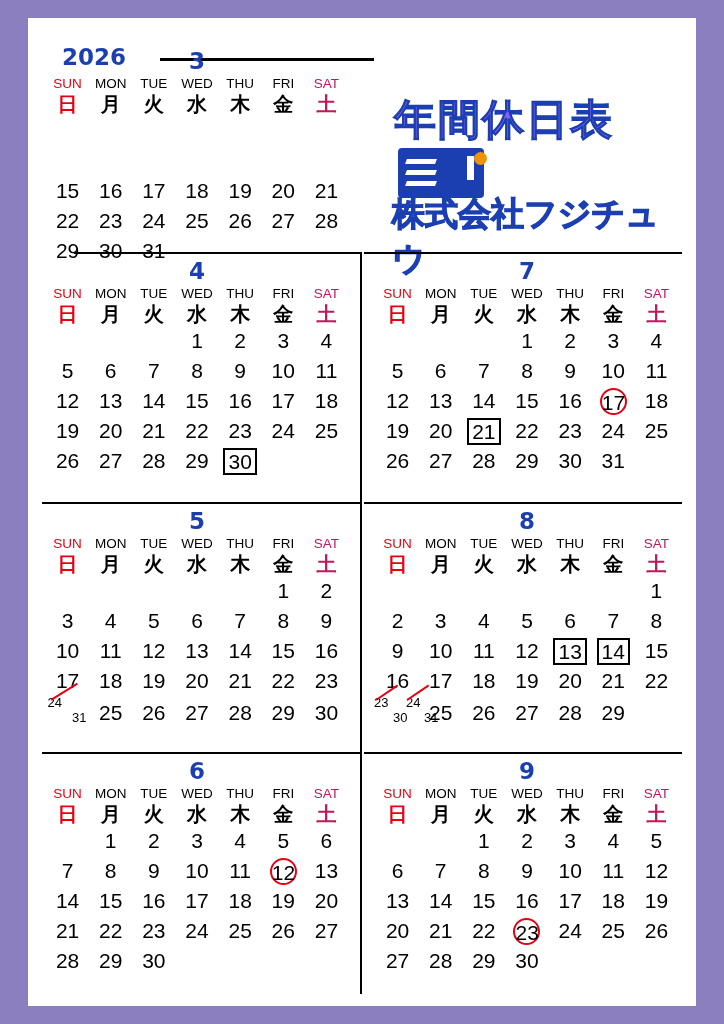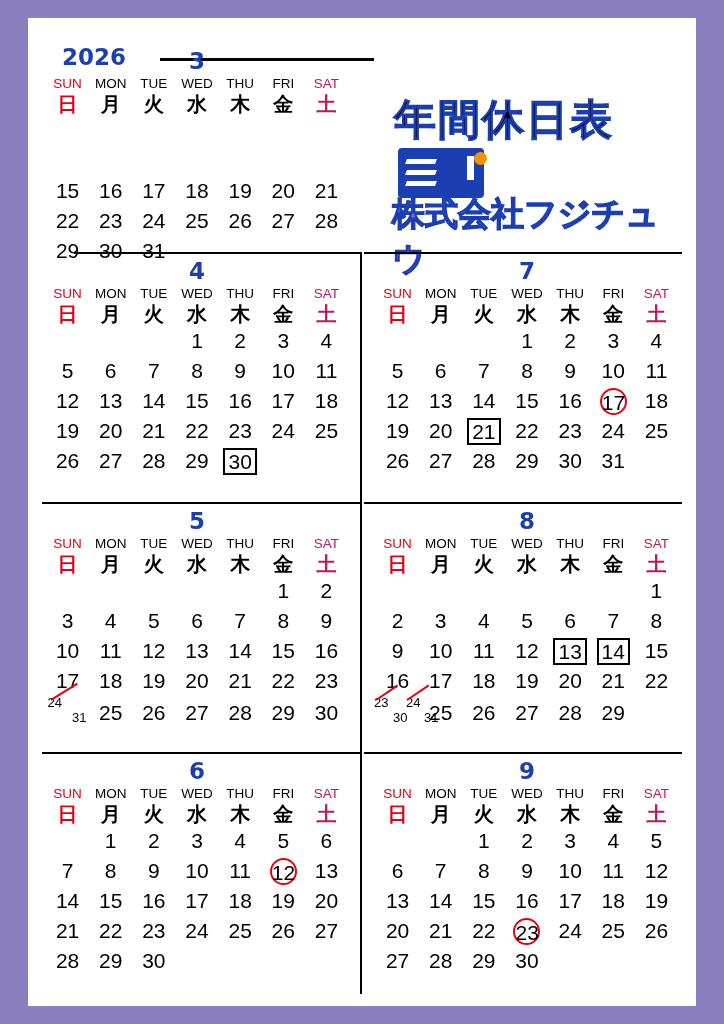--- a/index.html
+++ b/index.html
@@ -44,21 +44,21 @@
     font-size:42px;font-weight:bold;
     font-family:"DejaVu Sans", sans-serif;
     color:#1b3fb0;
     letter-spacing:-1px;
     -webkit-text-stroke:1px #1b3fb0;
   }
   .brand-line2{
     position:absolute;left:4px;top:62px;
     font-size:42px;font-weight:bold;
     font-family:"DejaVu Sans", sans-serif;
-    color:#000000;
+    color:#8b5cf6;
     letter-spacing:2px;
     -webkit-text-stroke:1px #1b3fb0;
   }
   .logo-mark{
     position:absolute;left:8px;top:118px;width:86px;height:50px;
     background:#1b3fb0;
     border-radius:4px;
   }
   .logo-mark .slashes{
     position:absolute;left:6px;top:7px;width:36px;height:36px;
@@ -74,21 +74,21 @@
     position:absolute;right:10px;top:8px;width:7px;height:24px;background:#ffffff;
   }
   .logo-dot{
     position:absolute;left:84px;top:122px;width:13px;height:13px;border-radius:50%;
     background:#f29200;
   }
   .brand-company{
     position:absolute;left:2px;top:162px;
     font-size:33px;font-weight:bold;
     font-family:"DejaVu Sans", sans-serif;
-    color:#8b5cf6;
+    color:#1d4ed8;
     -webkit-text-stroke:1.2px #1b3fb0;
     letter-spacing:0px;
   }
 
   
   .divider-v{
     position:absolute;left:318px;top:222px;width:2px;height:742px;background:#000;
   }
   .hr{position:absolute;background:#000;height:2px;}
 

